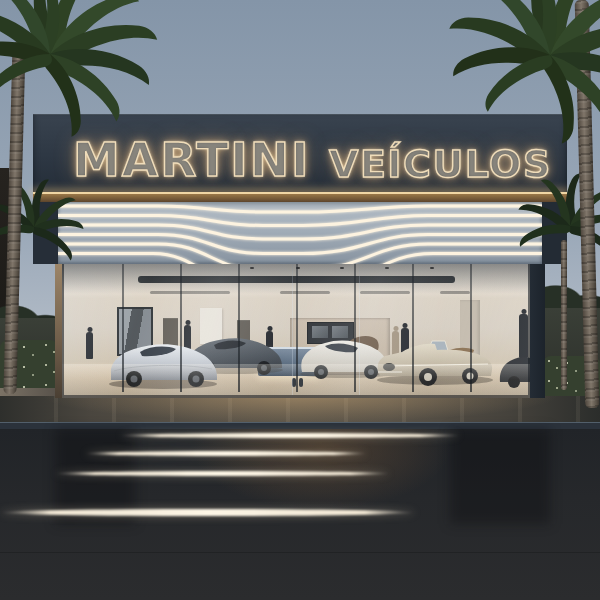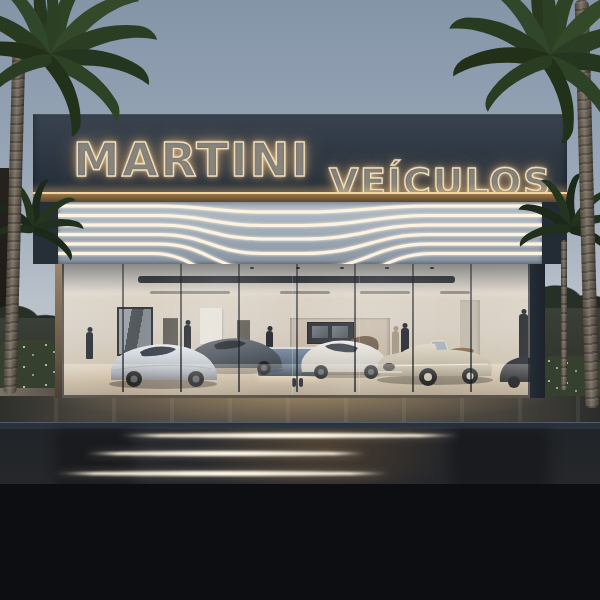--- a/index.html
+++ b/index.html
@@ -1,17 +1,17 @@
 <!DOCTYPE html>
 <html style="--sky-top: #8495a8; --sky-bottom: #b9c1cb; --fascia: #2d3743; --sign-stroke: #f0ddba; --sign-glow: #ffd9a6; --soffit-light: #9a7848; --band-top: #a2adb8; --band-bottom: #8793a0; --wave-line: #fdf3e0; --interior-wall: #d8cfc2; --pillar: #1c232b; --curb: #2b323b; --asphalt: #26282b; --streak: #efe5d2; --hedge: #35402f; --hedge-dot: #aeb49b; --trunk: #80766a; --suit: #23262b; --beige: #a2937e;"><head>
 <meta charset="utf-8">
 <style>
   html,body{margin:0;padding:0;background:#0c0e11;font-family:"DejaVu Sans",sans-serif;}
   .abs{position:absolute;}
-  #scene{position:relative;width:600px;height:484px;overflow:hidden;
+  #scene{position:relative;width:600px;height:600px;overflow:hidden;
     background:linear-gradient(180deg,var(--sky-top,#8495a8) 0%,#9aa8b8 38%,var(--sky-bottom,#b9c1cb) 62%);}
   
   .outside{top:168px;width:58px;height:254px;}
   #outside-left{left:0;}
   #outside-right{left:543px;width:57px;}
   .edge-wall{left:0;top:0;width:9px;height:145px;background:linear-gradient(180deg,#26231f,#1d1b18);}
   .trees{left:0;right:0;height:92px;
     background:radial-gradient(46px 32px at 22% 42%,#273026 58%,transparent 62%),
                radial-gradient(52px 36px at 78% 55%,#222a22 58%,transparent 62%),
                radial-gradient(64px 34px at 42% 82%,#1f261f 58%,transparent 62%);}
@@ -25,21 +25,21 @@
     background-size:40px 20px;}
   .side-walkstrip{left:0;right:0;height:22px;background:linear-gradient(90deg,#7b7265,#57514a);}
   
   #fascia{left:33px;top:114px;width:534px;height:80px;
     background:linear-gradient(180deg,#39434f 0%,var(--fascia,#2d3743) 55%,#242d38 100%);
     box-shadow:inset 0 1px 0 rgba(255,255,255,.10),inset 0 -3px 6px rgba(10,14,20,.55);}
   .sign-text{position:absolute;font-weight:bold;white-space:nowrap;
     color:rgba(44,53,66,.55);-webkit-text-stroke:1.4px var(--sign-stroke,#f0ddba);
     text-shadow:0 0 3px rgba(255,238,205,.9),0 0 10px rgba(255,205,140,.75),0 0 22px rgba(255,190,120,.4);}
   #sign-line1{left:40px;top:18px;font-size:47px;letter-spacing:2px;}
-  #sign-line2{left:296px;top:28px;font-size:38px;letter-spacing:1.5px;margin-top:18px;}
+  #sign-line2{left:296px;top:28px;font-size:38px;letter-spacing:1.5px;}
   #cove{left:33px;top:192px;width:534px;height:2px;background:#f0d6a4;
     box-shadow:0 0 9px 2px rgba(255,215,150,.65);}
   #soffit{left:33px;top:194px;width:534px;height:8px;
     background:linear-gradient(180deg,var(--soffit-light,#9a7848),#5d452c);}
   .band-cap{top:202px;width:25px;height:62px;background:#262e38;}
   #band-cap-left{left:33px;}
   #band-cap-right{left:542px;background:#232b34;}
   #band{left:58px;top:202px;width:484px;height:62px;
     background:linear-gradient(180deg,#b3bcc5 0%,var(--band-top,#a2adb8) 45%,var(--band-bottom,#8793a0) 100%);
     box-shadow:inset 0 2px 4px rgba(30,40,52,.35),inset 0 -2px 3px rgba(60,72,86,.4);}

